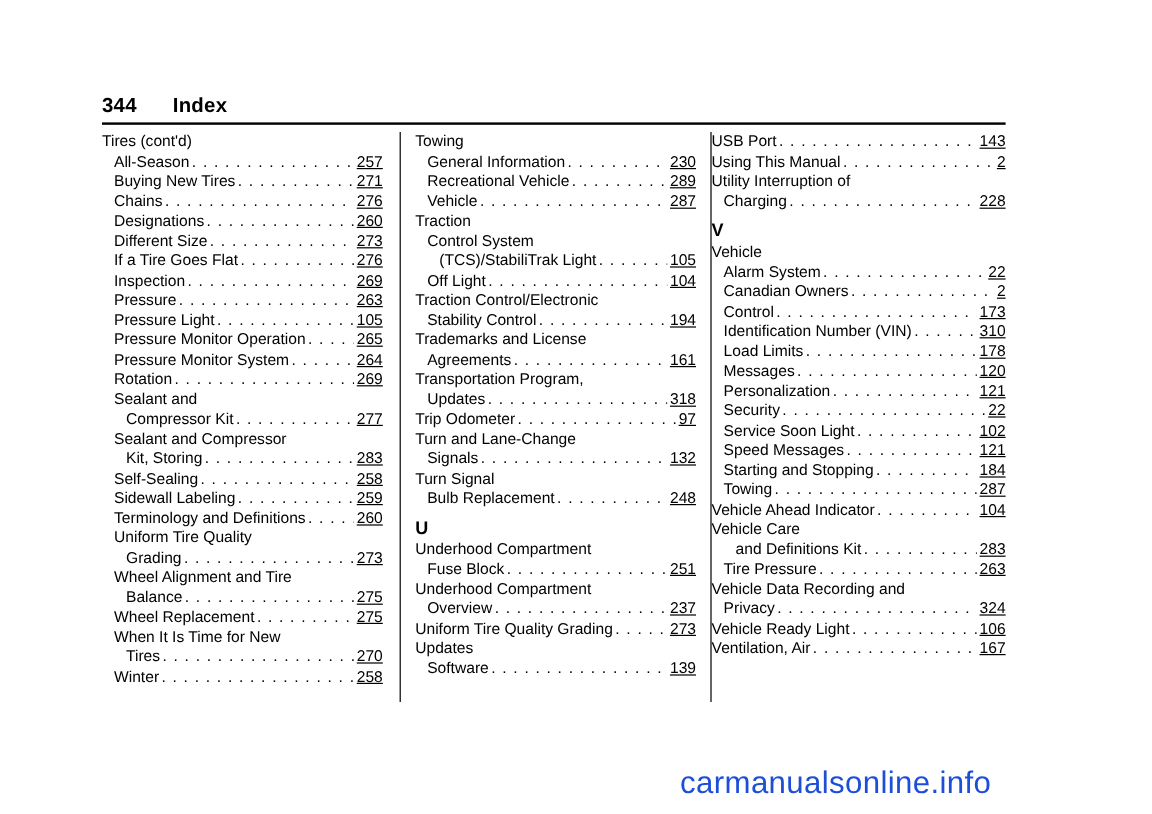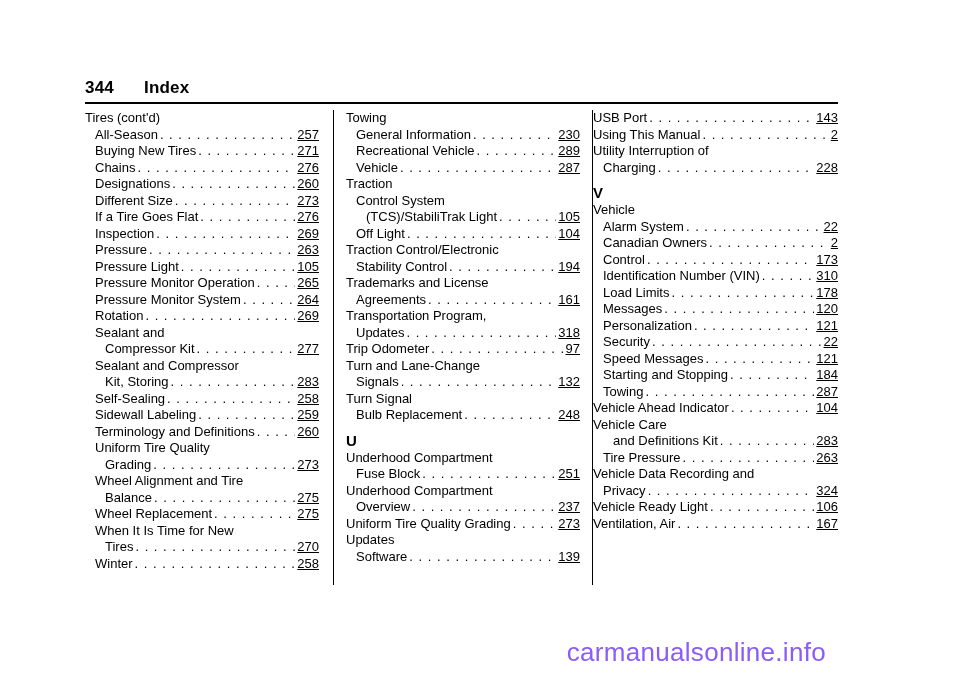--- a/index.html
+++ b/index.html
@@ -72,21 +72,21 @@
     font-weight: bold;
     font-size: 15px;
     line-height: 18px;
     margin-top: 8px;
   }
   .watermark {
     position: absolute;
     right: 18px;
     bottom: 10px;
     font-size: 26px;
-    color: #8b5cf6;
+    color: #1d4ed8;
     letter-spacing: 0.3px;
   }
 </style>
 </head>
 <body>
 
 <div class="page">
 
   <div class="header">
     <span class="num">344</span><span class="title">Index</span>
@@ -393,20 +393,25 @@
           <span class="label">Personalization</span>
           <span class="dots"></span>
           <span class="pageno">121</span>
         </div>
         <div class="row ind-1">
           <span class="label">Security</span>
           <span class="dots"></span>
           <span class="pageno">22</span>
         </div>
         <div class="row ind-1">
+          <span class="label">Service Soon Light</span>
+          <span class="dots"></span>
+          <span class="pageno">102</span>
+        </div>
+        <div class="row ind-1">
           <span class="label">Speed Messages</span>
           <span class="dots"></span>
           <span class="pageno">121</span>
         </div>
         <div class="row ind-1">
           <span class="label">Starting and Stopping</span>
           <span class="dots"></span>
           <span class="pageno">184</span>
         </div>
         <div class="row ind-1">

